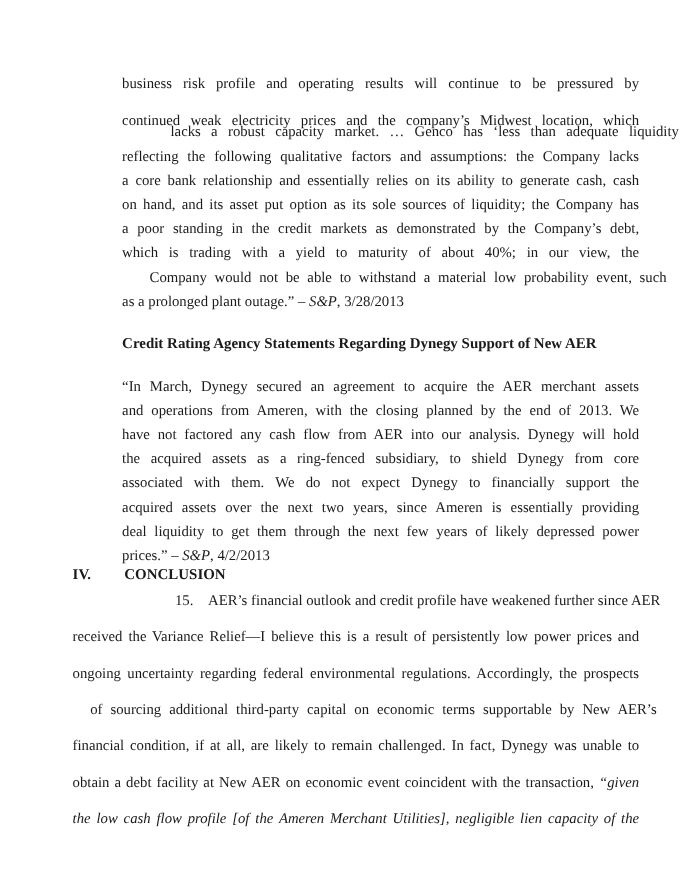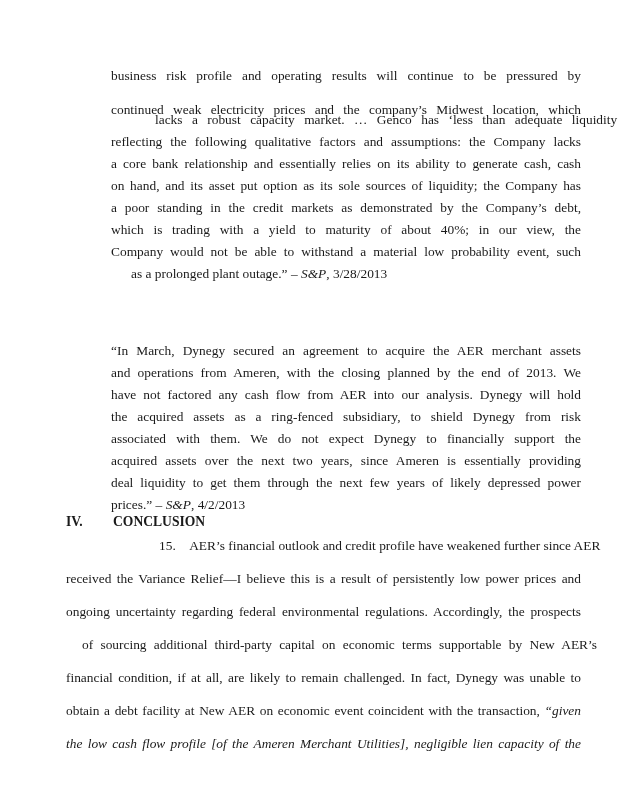--- a/index.html
+++ b/index.html
@@ -27,30 +27,31 @@
 
   <div class="quote-block" style="top:50px;">
     <div class="qline" style="top:0px;">business risk profile and operating results will continue to be pressured by</div>
     <div class="qline" style="top:22px;margin-top:12px;">continued weak electricity prices and the company’s Midwest location, which</div>
     <div class="qline" style="top:44px;margin-left:44px;">lacks a robust capacity market. … Genco has ‘less than adequate liquidity’,</div>
     <div class="qline" style="top:66px;">reflecting the following qualitative factors and assumptions: the Company lacks</div>
     <div class="qline" style="top:88px;">a core bank relationship and essentially relies on its ability to generate cash, cash</div>
     <div class="qline" style="top:110px;">on hand, and its asset put option as its sole sources of liquidity; the Company has</div>
     <div class="qline" style="top:132px;">a poor standing in the credit markets as demonstrated by the Company’s debt,</div>
     <div class="qline" style="top:154px;">which is trading with a yield to maturity of about 40%; in our view, the</div>
-    <div class="qline" style="top:176px;">Company would not be able to withstand a material low probability event, such</div>
-    <div class="qline last" style="top:198px;margin-left:20px;"><span>as a prolonged plant outage.” – </span><span class="italic">S&amp;P</span><span>, 3/28/2013</span></div>
+    <div class="qline" style="top:176px;margin-left:25px;">Company would not be able to withstand a material low probability event, such</div>
+    <div class="qline last" style="top:198px;"><span>as a prolonged plant outage.” – </span><span class="italic">S&amp;P</span><span>, 3/28/2013</span></div>
   </div>
 
+  <div class="subhead">Credit Rating Agency Statements Regarding Dynegy Support of New AER</div>
 
   <div class="quote-block" style="top:325px;">
     <div class="qline" style="top:0px;">“In March, Dynegy secured an agreement to acquire the AER merchant assets</div>
     <div class="qline" style="top:22px;">and operations from Ameren, with the closing planned by the end of 2013. We</div>
     <div class="qline" style="top:44px;">have not factored any cash flow from AER into our analysis. Dynegy will hold</div>
-    <div class="qline" style="top:66px;">the acquired assets as a ring-fenced subsidiary, to shield Dynegy from risk</div>
+    <div class="qline" style="top:66px;">the acquired assets as a ring-fenced subsidiary, to shield Dynegy from core</div>
     <div class="qline" style="top:88px;">associated with them. We do not expect Dynegy to financially support the</div>
     <div class="qline" style="top:110px;">acquired assets over the next two years, since Ameren is essentially providing</div>
     <div class="qline" style="top:132px;">deal liquidity to get them through the next few years of likely depressed power</div>
     <div class="qline last" style="top:154px;"><span>prices.” – </span><span class="italic">S&amp;P</span><span>, 4/2/2013</span></div>
   </div>
 
   <div class="section-heading">
     <span class="num">IV.</span>
     <span class="title">CONCLUSION</span>
   </div>

